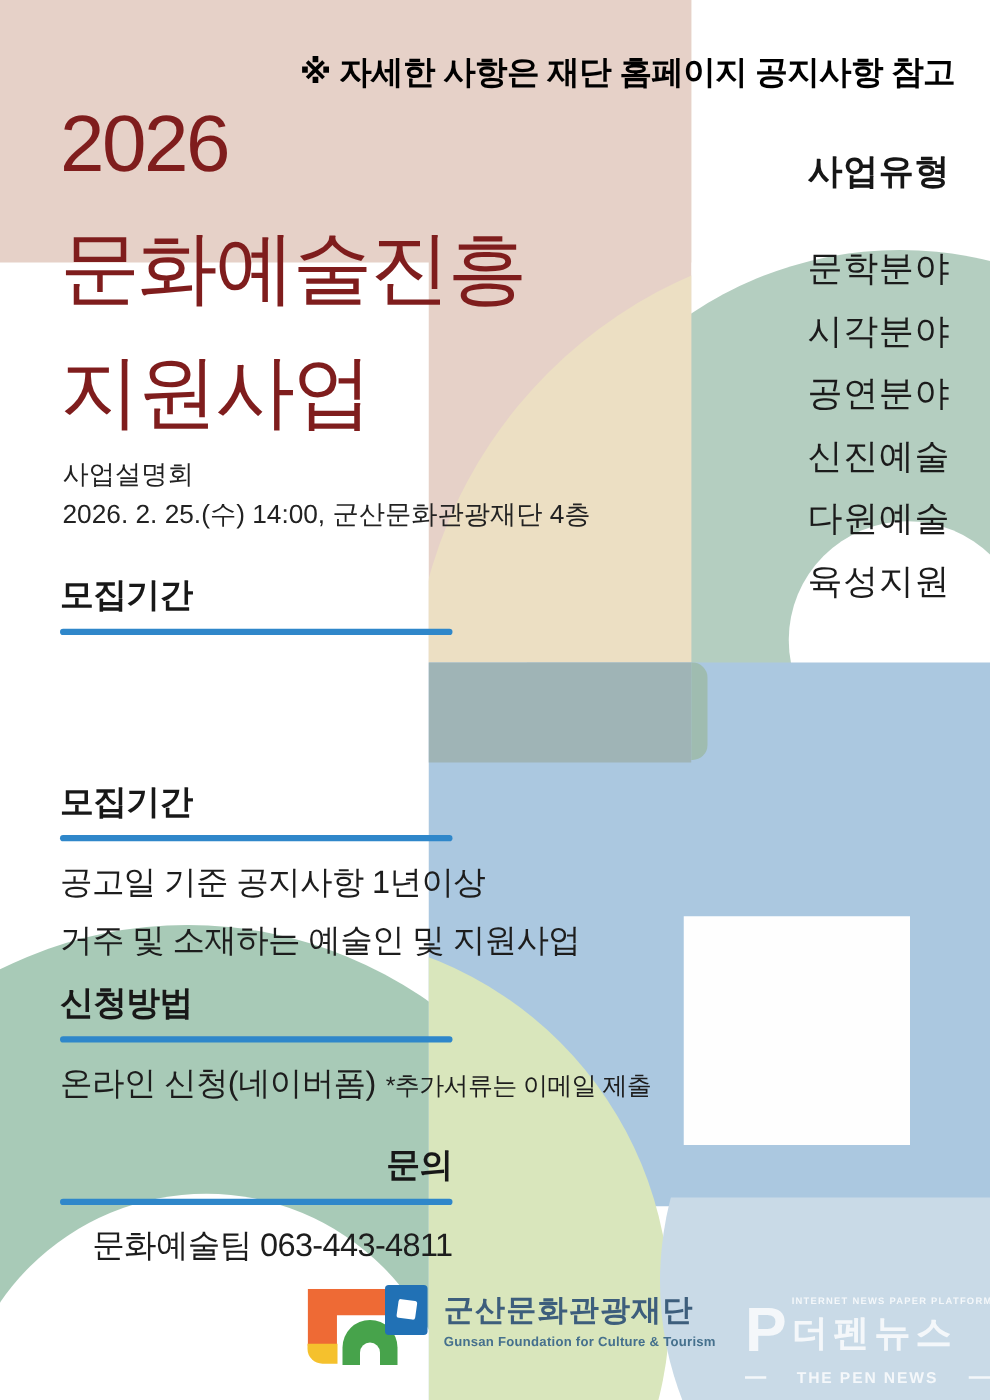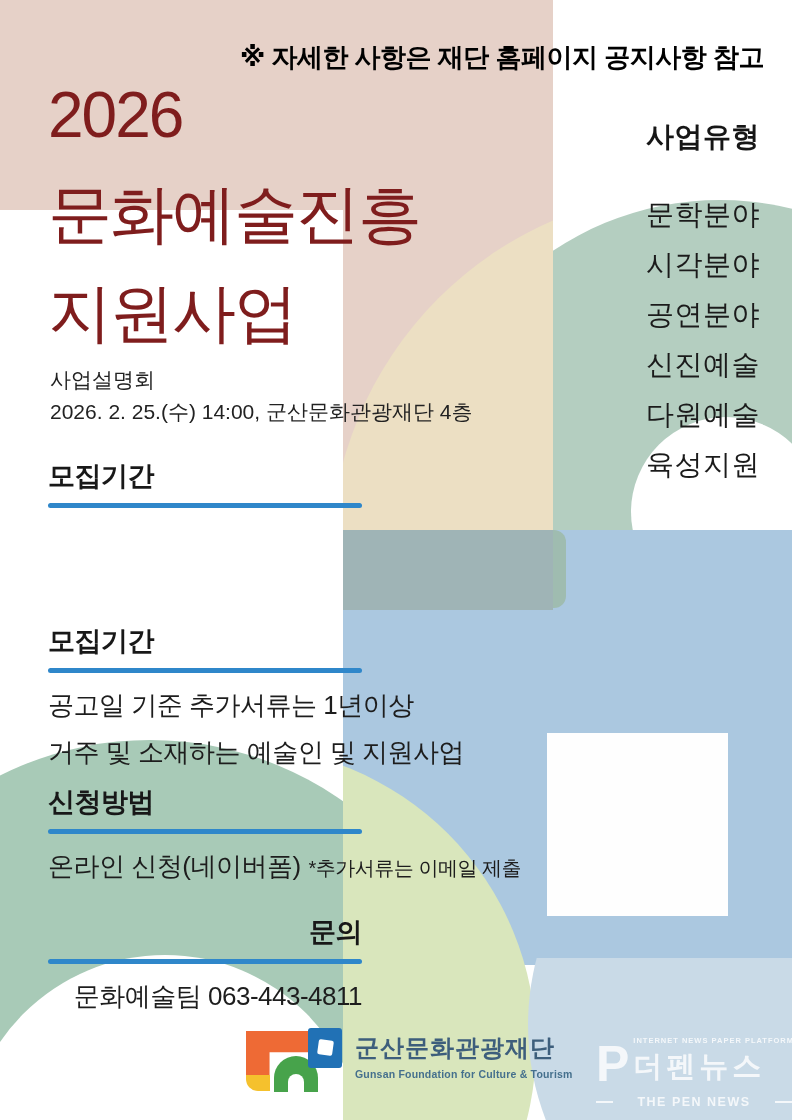--- a/index.html
+++ b/index.html
@@ -127,21 +127,21 @@
 
     <div class="section s1">
       <div class="sec-title">모집기간</div>
       <div class="sec-line"></div>
     </div>
 
     <div class="section s2">
       <div class="sec-title">모집기간</div>
       <div class="sec-line"></div>
       <div class="sec-body">
-        <div>공고일 기준 추가서류는 1년이상</div>
+        <div>공고일 기준 공지사항 1년이상</div>
         <div>거주 및 소재하는 예술인 및 지원사업</div>
       </div>
     </div>
 
     <div class="section s3">
       <div class="sec-title">신청방법</div>
       <div class="sec-line"></div>
       <div class="sec-body">
         <span>온라인 신청(네이버폼)</span><span class="sec-note">*추가서류는 이메일 제출</span>
       </div>

